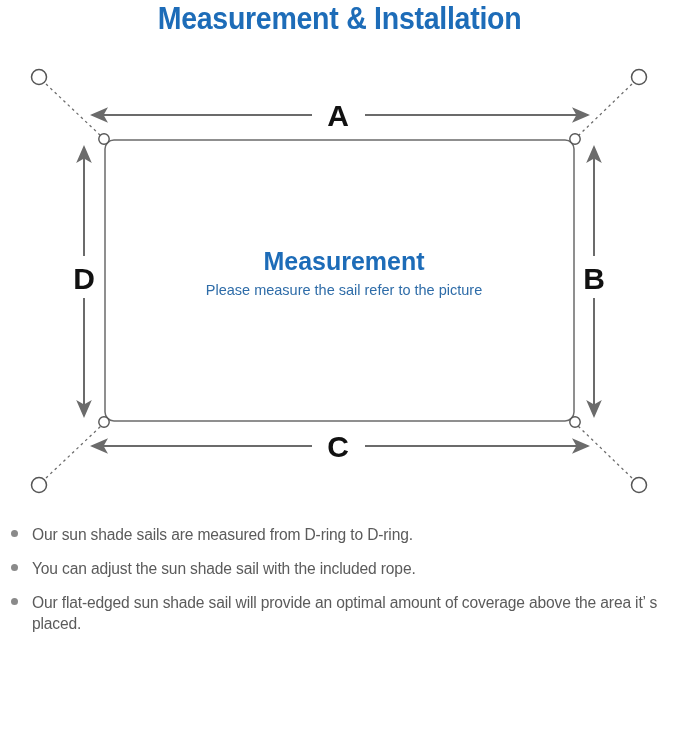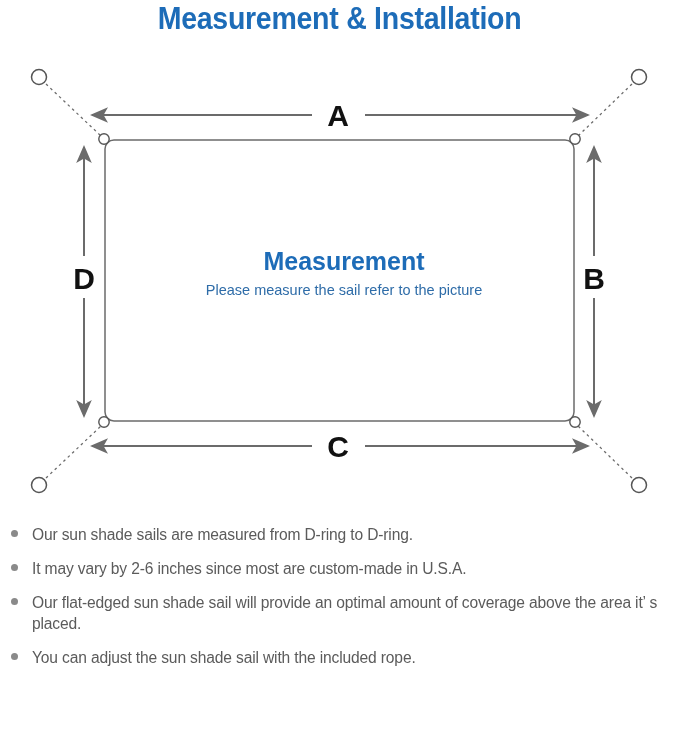--- a/index.html
+++ b/index.html
@@ -165,29 +165,25 @@
   </svg>
 </div>
 
 <div id="notes">
 
   <div class="note-row">
     <span class="note-bullet"></span>
     <span class="note-text">Our sun shade sails are measured from D-ring to D-ring.</span>
   </div>
 
+
+
   <div class="note-row">
     <span class="note-bullet"></span>
-    <span class="note-text">It may vary by 2-6 inches since most are custom-made in U.S.A.</span>
+    <span class="note-text">You can adjust the sun shade sail with the included rope.</span>
   </div>
-
 
   <div class="note-row">
     <span class="note-bullet"></span>
     <span class="note-text">Our flat-edged sun shade sail will provide an optimal amount of coverage above the area it’ s placed.</span>
   </div>
 
-  <div class="note-row">
-    <span class="note-bullet"></span>
-    <span class="note-text">You can adjust the sun shade sail with the included rope.</span>
-  </div>
-
 </div>
 
 </body></html>

